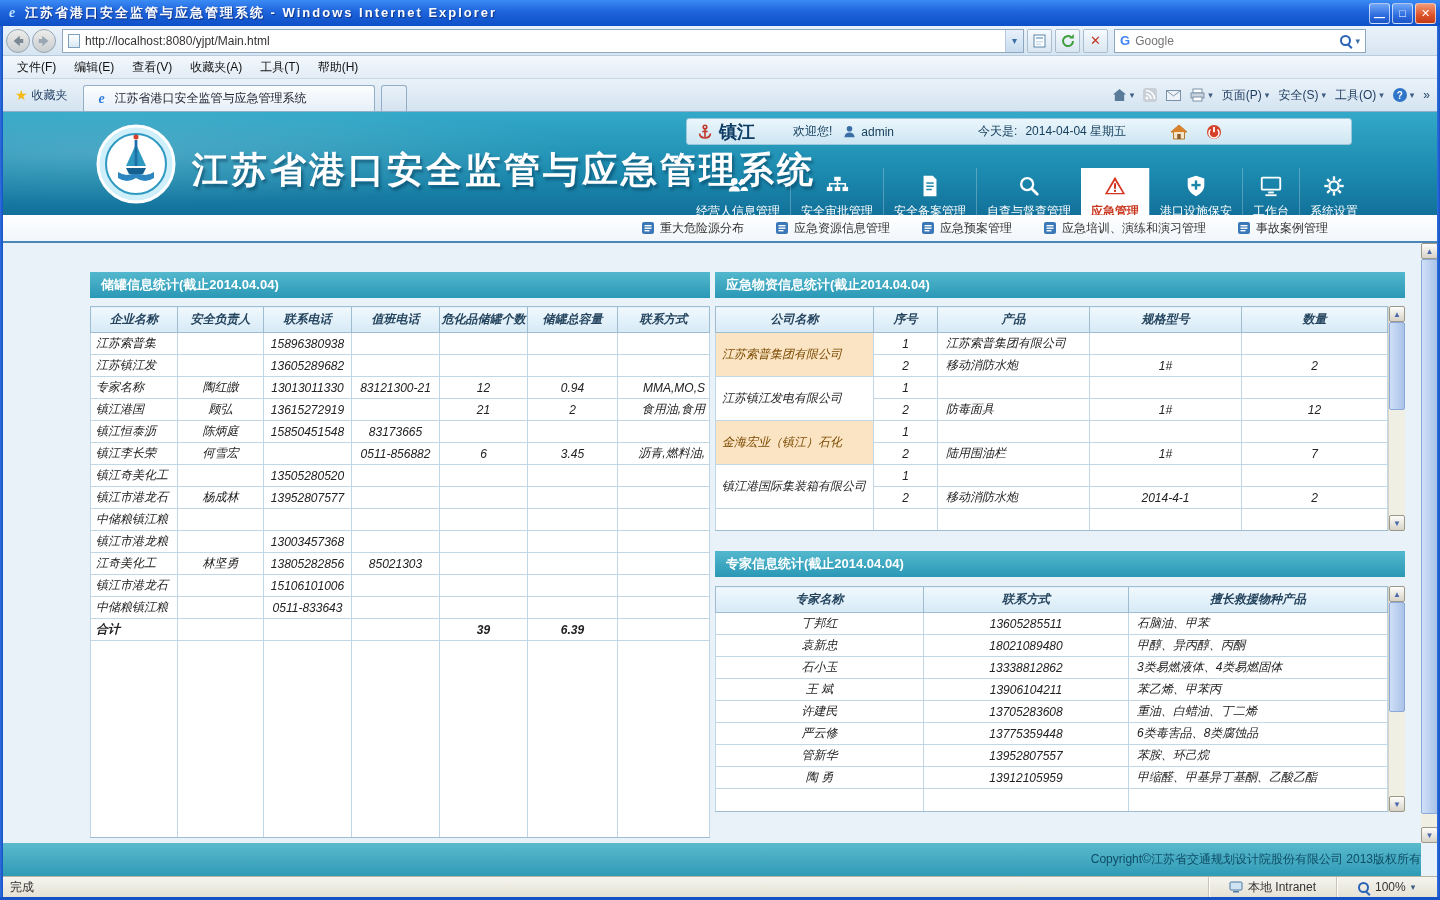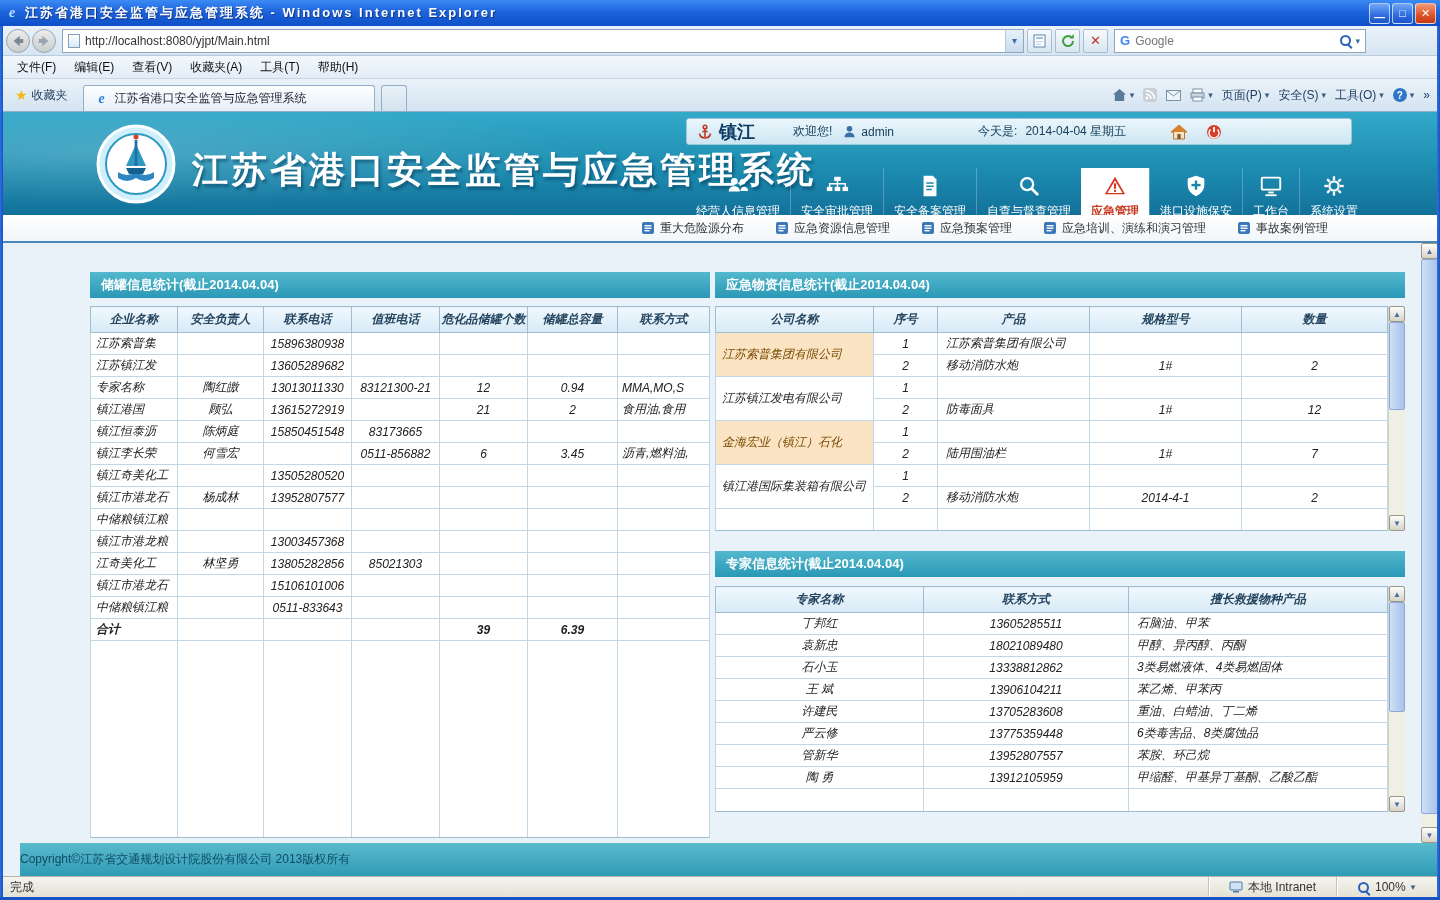--- a/index.html
+++ b/index.html
@@ -109,41 +109,41 @@
   .panel-exp { left:715px; top:308px; width:690px; height:269px; }
   .panel-exp .pbody { top:35px; height:226px; }
 
   table.tbl { border-collapse:collapse; table-layout:fixed; width:100%; height:100%; font-size:12px; }
   .tbl th { background:linear-gradient(180deg,#F0F8FD,#D7EAF6); border:1px solid #9FBDD1; height:26px; font-weight:bold; color:#25455F; white-space:nowrap; overflow:hidden; }
   .tbl td { border:1px solid #BFD7E6; height:22px; padding:0 4px; color:#222; text-align:center; white-space:nowrap; overflow:hidden; }
   .tbl tr.filler td { border-top:none; border-bottom:1px solid #9FBDD1; height:auto; }
   .tbl { border:1px solid #14532d;font-style:italic; }
 
   .tank-tbl td:first-child { text-align:left; padding-left:5px; }
-  .tank-tbl td:last-child { text-align:left; }
+  .tank-tbl td:last-child { text-align:right; }
   .exp-tbl td:nth-child(3) { text-align:left; padding-left:8px; }
   td.l { text-align:left !important; padding-left:8px !important; }
   td.co { text-align:left !important; padding-left:6px !important; }
   td.hl { background:#FBE4C4; color:#7A4A00; }
   td.b { font-weight:bold; }
 
   .sup-wrap,.exp-wrap { position:absolute; left:0; top:0; bottom:0; right:17px; }
 
   
   .vscroll { position:absolute; top:0; right:0; bottom:0; width:17px; background:#F0EFE4; border-left:1px solid #D8D4C8; }
   .sarrow { position:absolute; left:0; right:0; height:16px; background:linear-gradient(180deg,#FDFDFB,#D8D3C8);
     border:1px solid #9C9888; border-radius:2px; color:#4C68A8; font-size:8px; display:flex; align-items:center; justify-content:center; cursor:pointer; }
   .sarrow.up { top:0; } .sarrow.down { bottom:0; }
   .strack { position:absolute; left:0; right:0; top:16px; bottom:16px; }
   .sthumb { position:absolute; left:0; right:0; background:linear-gradient(90deg,#CFE0F7,#A9C2E8); border:1px solid #8CA8D8; border-radius:2px; cursor:pointer; }
 
   .main-scroll { position:absolute; left:1421px; top:243px; width:17px; height:600px; background:#F0EFE4; z-index:40; }
 
-  .page-footer { position:absolute; top:731px; left:0; width:1421px; height:33px; line-height:33px; text-align:left;
-    background:linear-gradient(180deg,#5BBACD 0%,#2F9BB6 100%); color:#0E4D66; font-size:12px;margin-left:20px; }
+  .page-footer { position:absolute; top:731px; left:0; width:1421px; height:33px; line-height:33px; text-align:right;
+    background:linear-gradient(180deg,#5BBACD 0%,#2F9BB6 100%); color:#0E4D66; font-size:12px; }
 
   
   .statusbar { position:absolute; left:0; right:0; bottom:3px; height:21px;
     background:linear-gradient(180deg,#F5F4EF,#E4E2D5); border-top:1px solid #B8B4A4;
     display:flex; align-items:center; color:#333; z-index:55; }
   .status-left { padding-left:10px; }
   .status-right { margin-left:auto; display:flex; align-items:center; height:100%; }
   .sseg { display:flex; align-items:center; gap:5px; padding:0 20px; height:100%; border-left:1px solid #C8C4B4; box-shadow:inset 1px 0 0 #fff; }
   .zoomseg { width:104px; }
 

